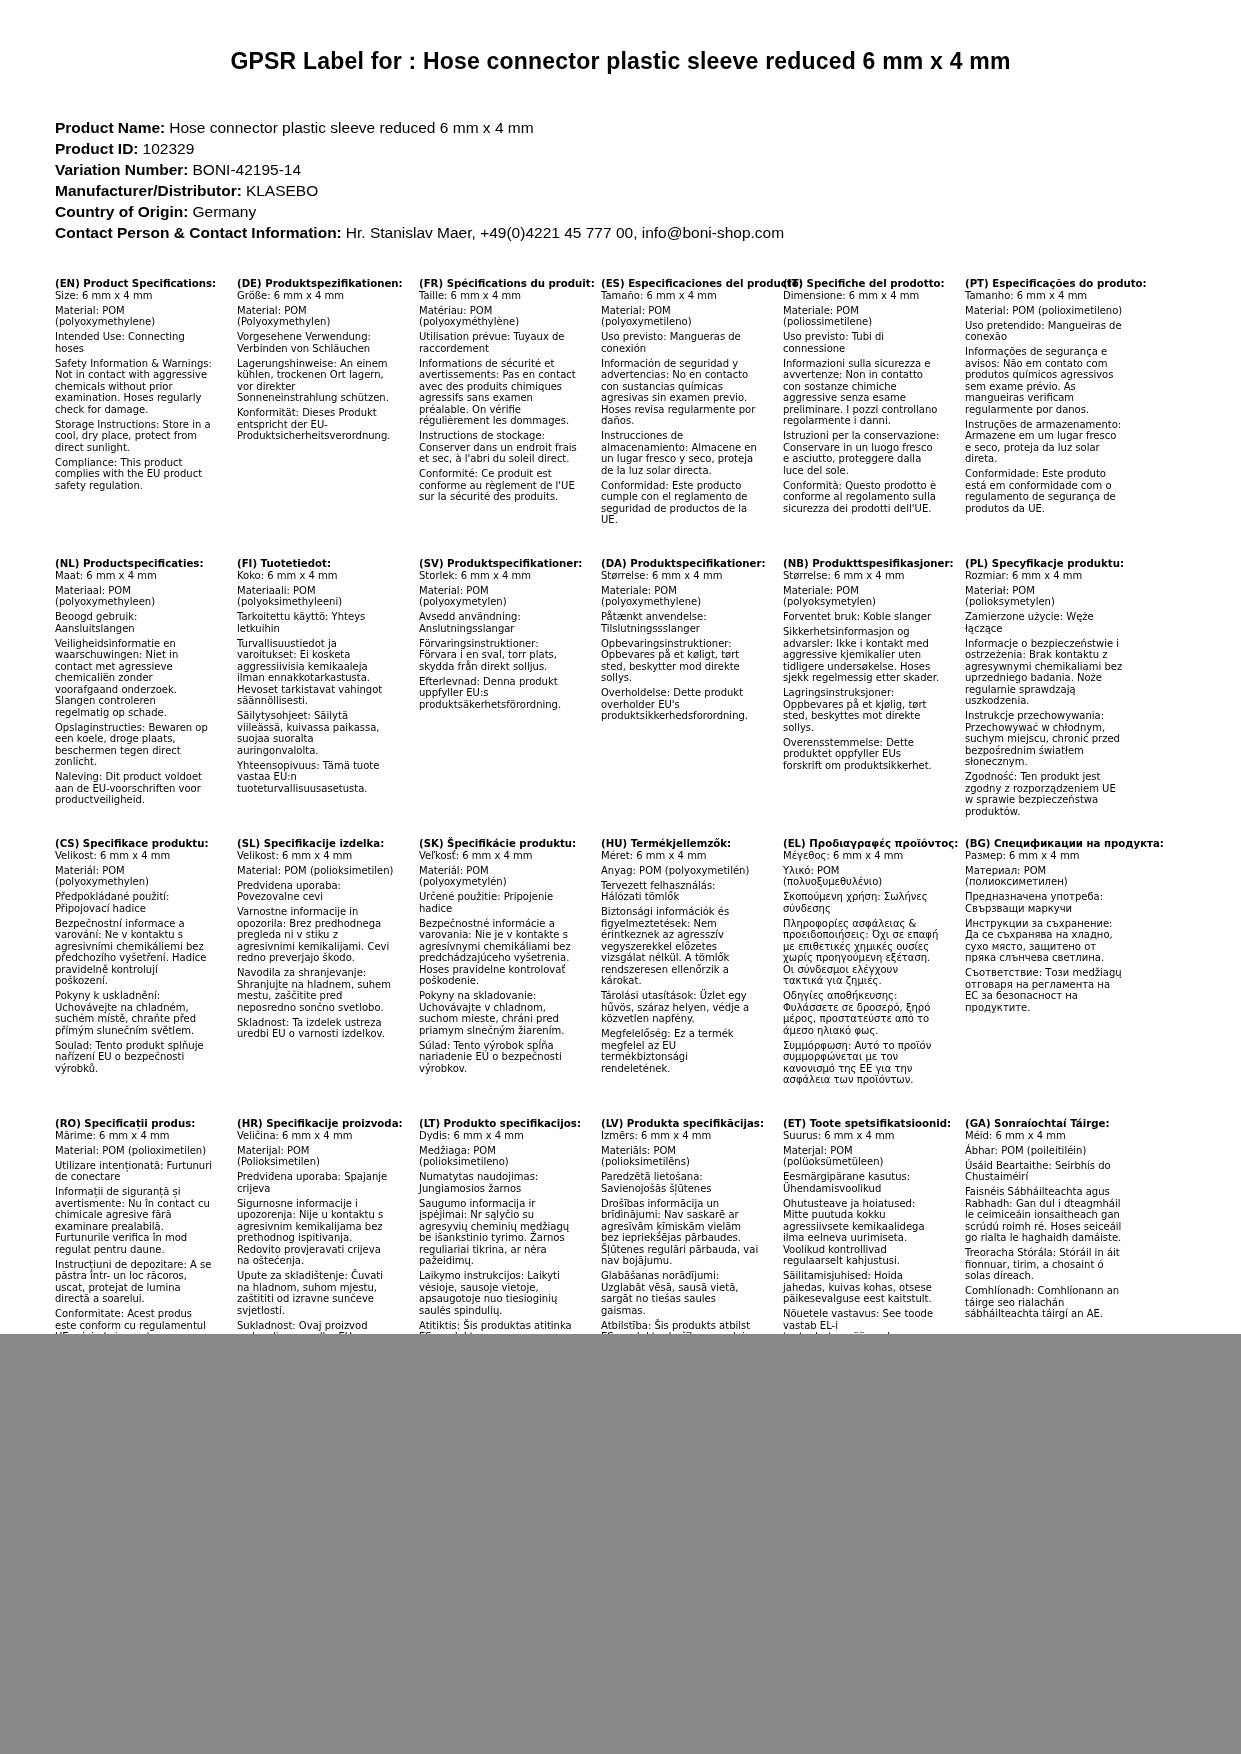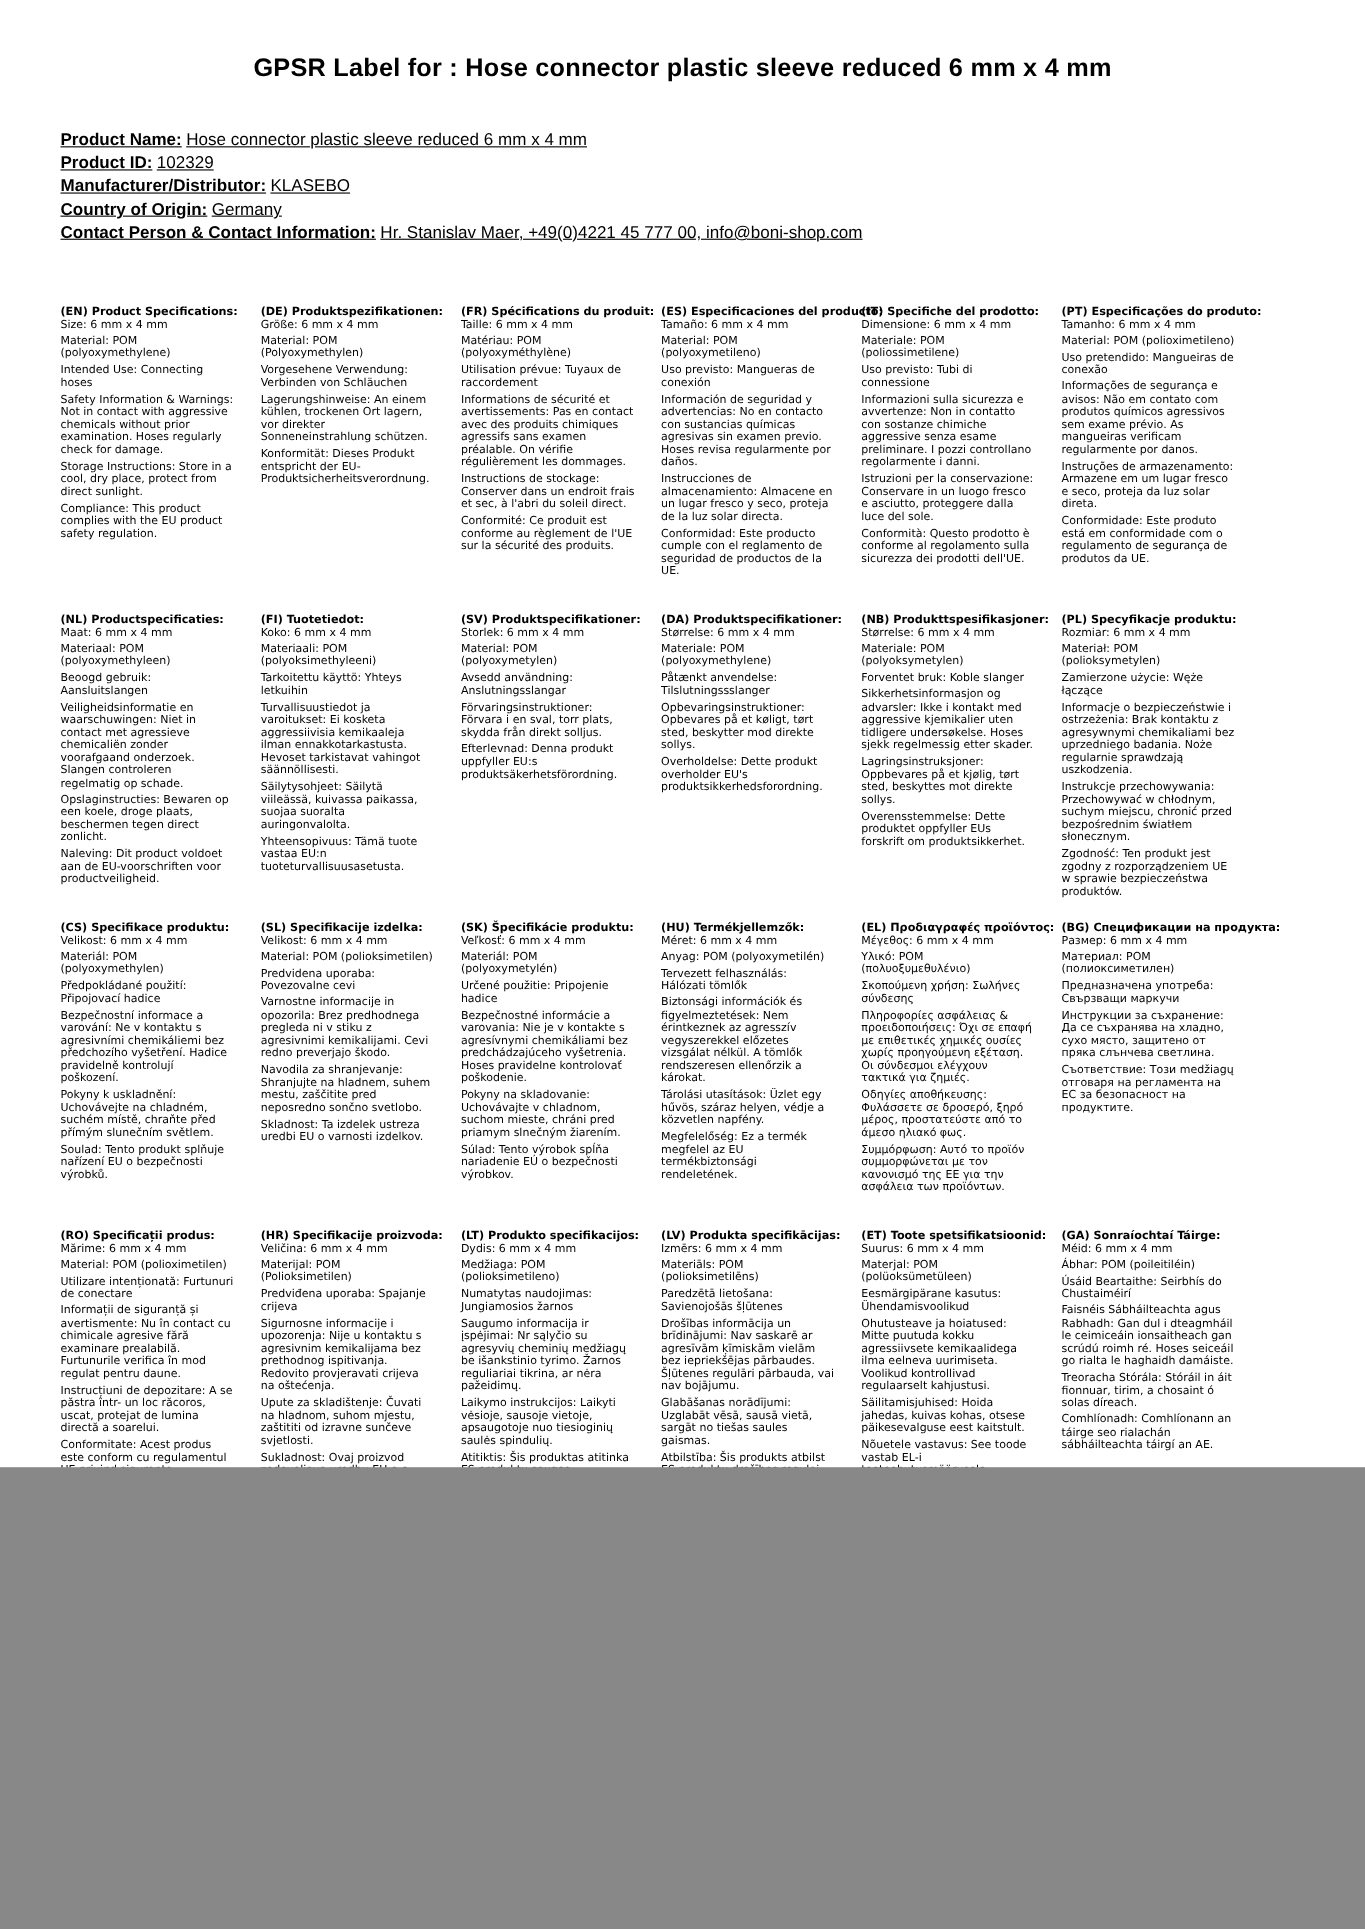--- a/index.html
+++ b/index.html
@@ -1,21 +1,21 @@
 <!DOCTYPE html>
 <html><head>
 <meta charset="utf-8">
 <style>
   html,body{margin:0;padding:0;background:#888;}
   .page{position:relative;width:1241px;height:1334px;background:#ffffff;margin:0 auto;overflow:hidden;
         font-family:"DejaVu Sans",sans-serif;color:#000;}
   .title{position:absolute;top:48px;left:0;width:100%;text-align:center;margin:0;
          font-family:"Liberation Sans",sans-serif;font-weight:bold;font-size:23px;letter-spacing:0.2px;}
   .product-info{position:absolute;top:117px;left:55px;right:55px;
-                font-family:"Liberation Sans",sans-serif;font-size:15.5px;line-height:21px;text-decoration:underline;}
+                font-family:"Liberation Sans",sans-serif;font-size:15.5px;line-height:21px;}
   .pi-label{font-weight:bold;}
   .pi-value{padding-left:4px;}
   .spec-grid{position:absolute;top:278px;left:55px;display:grid;
              grid-template-columns:repeat(6,182px);grid-auto-rows:280px;}
   .spec{padding-right:24px;font-size:10px;line-height:11.5px;overflow:visible;}
   .spec-h{font-weight:bold;font-size:10.2px;white-space:nowrap;}
   .spec-p{margin:3.5px 0 0 0;}
   .spec-p:first-of-type{margin-top:0;}
   .barcode{position:absolute;left:392px;top:1396px;width:290px;height:100px;}
   .bc-bars{position:absolute;left:38px;top:0;}
@@ -29,20 +29,21 @@
 </head>
 <body>
 
 <div class="page">
 
   <h1 class="title">GPSR Label for : Hose connector plastic sleeve reduced 6 mm x 4 mm</h1>
 
   <div class="product-info">
       <div><span class="pi-label">Product Name:</span><span class="pi-value">Hose connector plastic sleeve reduced 6 mm x 4 mm</span></div>
       <div><span class="pi-label">Product ID:</span><span class="pi-value">102329</span></div>
+      <div><span class="pi-label">Variation Number:</span><span class="pi-value">BONI-42195-14</span></div>
       <div><span class="pi-label">Manufacturer/Distributor:</span><span class="pi-value">KLASEBO</span></div>
       <div><span class="pi-label">Country of Origin:</span><span class="pi-value">Germany</span></div>
       <div><span class="pi-label">Contact Person &amp; Contact Information:</span><span class="pi-value">Hr. Stanislav Maer, +49(0)4221 45 777 00, info@boni-shop.com</span></div>
     </div>
 
   <div class="spec-grid">
       <div class="spec">
         <div class="spec-h">(EN) Product Specifications:</div>
         <p class="spec-p">Size: 6 mm x 4 mm</p>
         <p class="spec-p">Material: POM (polyoxymethylene)</p>

